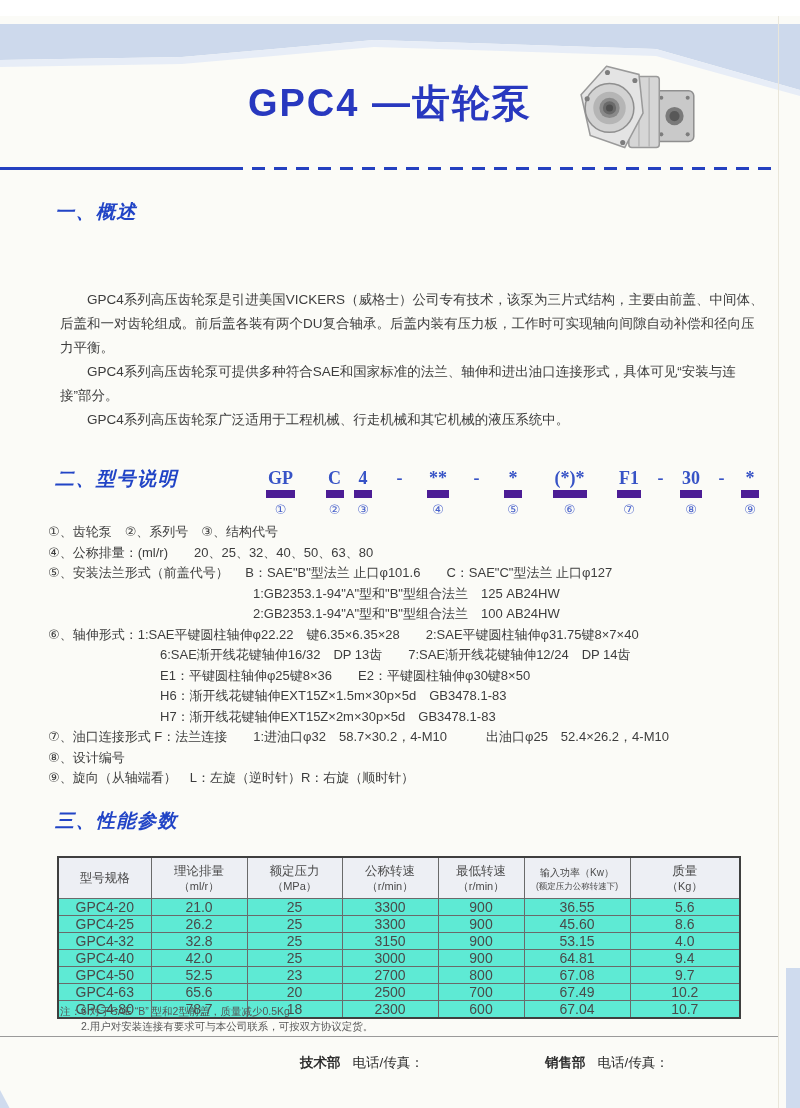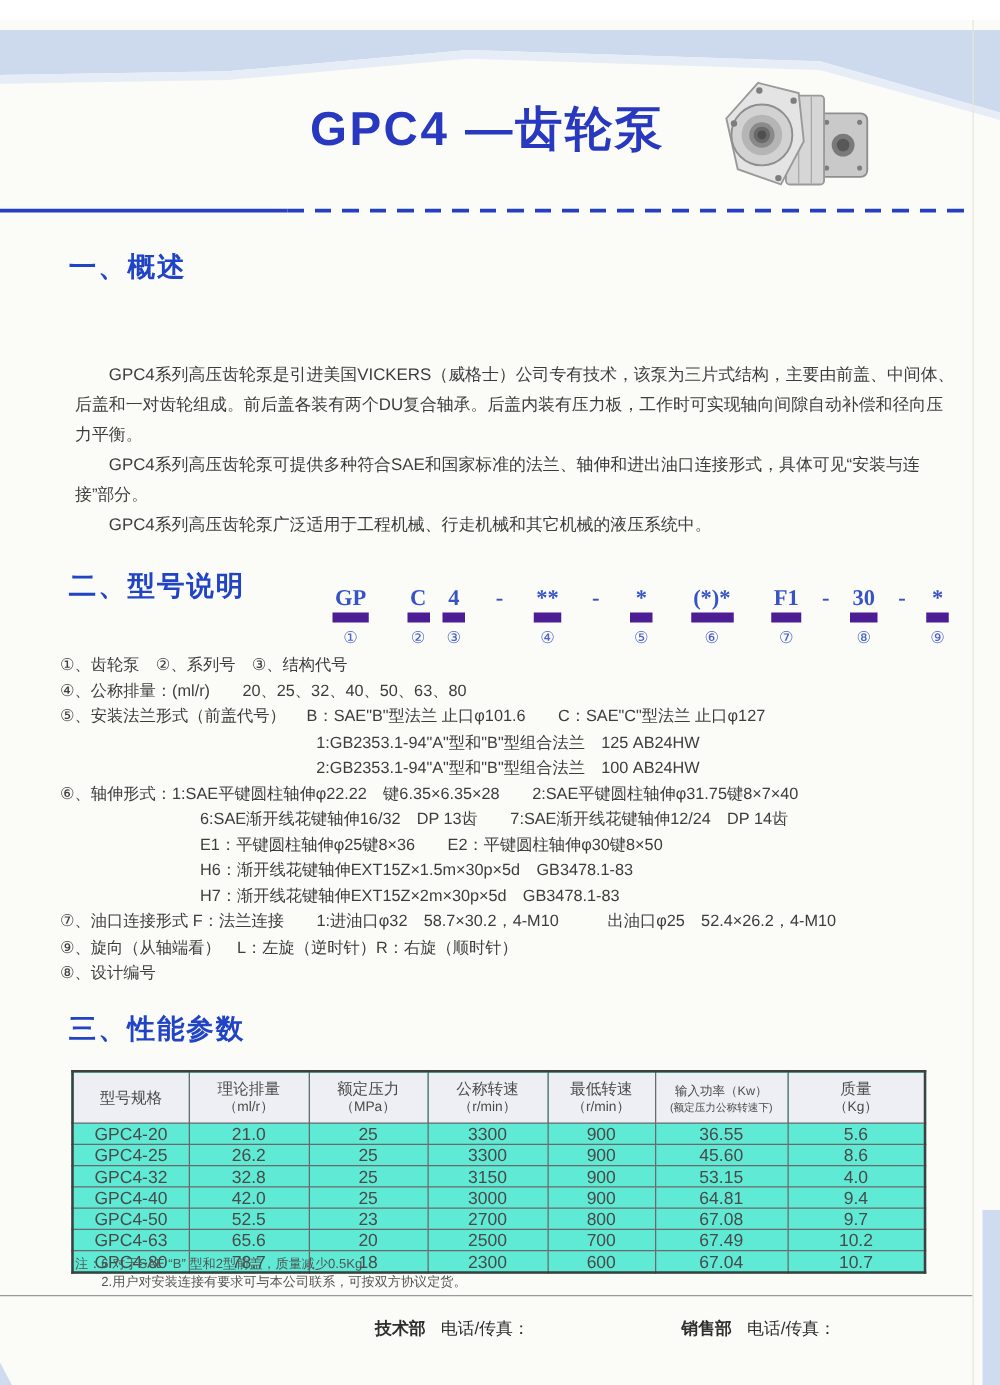--- a/index.html
+++ b/index.html
@@ -15,23 +15,23 @@
     position:absolute;left:0;top:62px;width:780px;text-align:center;
     font-size:38px;font-weight:bold;letter-spacing:2px;color:#2838bf;
   }
   .pump-svg{position:absolute;left:576px;top:46px;width:132px;height:98px;}
   .rule-solid{position:absolute;left:0;top:151px;width:230px;height:3px;background:#2440c0;}
   .rule-dash{
     position:absolute;left:230px;top:151px;width:548px;height:3px;
     background:repeating-linear-gradient(90deg,#2440c0 0 13px,transparent 13px 22px);
   }
   
-  .h{position:absolute;left:55px;color:#2144c6;font-size:22px;font-weight:bold;letter-spacing:1.5px;}
+  .h{position:absolute;left:55px;color:#2144c6;font-size:19px;font-weight:bold;letter-spacing:1.5px;font-style:italic;}
   .overview-h{top:183px;}
-  .model-h{top:438px;}
+  .model-h{top:450px;}
   .perf-h{top:792px;}
   
   .paras{position:absolute;left:60px;top:272px;width:706px;font-size:13.5px;line-height:24px;}
   .para{margin:0;text-indent:2em;}
   
   .model-code{
     position:absolute;left:266px;top:452px;
     font-family:"Liberation Serif","DejaVu Serif",serif;
     color:#3753c6;font-size:18px;white-space:nowrap;
   }
@@ -211,23 +211,23 @@
       <div class="legend-line" data-ind="1">6:SAE渐开线花键轴伸16/32　DP 13齿　　7:SAE渐开线花键轴伸12/24　DP 14齿</div>
 
       <div class="legend-line" data-ind="1">E1：平键圆柱轴伸φ25键8×36　　E2：平键圆柱轴伸φ30键8×50</div>
 
       <div class="legend-line" data-ind="1">H6：渐开线花键轴伸EXT15Z×1.5m×30p×5d　GB3478.1-83</div>
 
       <div class="legend-line" data-ind="1">H7：渐开线花键轴伸EXT15Z×2m×30p×5d　GB3478.1-83</div>
 
       <div class="legend-line" data-ind="0">⑦、油口连接形式 F：法兰连接　　1:进油口φ32　58.7×30.2，4-M10　　　出油口φ25　52.4×26.2，4-M10</div>
 
+      <div class="legend-line" data-ind="0">⑧、设计编号</div>
+
       <div class="legend-line" data-ind="0">⑨、旋向（从轴端看）　L：左旋（逆时针）R：右旋（顺时针）</div>
-
-      <div class="legend-line" data-ind="0">⑧、设计编号</div>
 
   </div>
 
   <div class="h perf-h">三、性能参数</div>
   <table class="perf-table">
     <colgroup>
       <col class="c1">
         <col class="c2">
         <col class="c3">
         <col class="c4">

